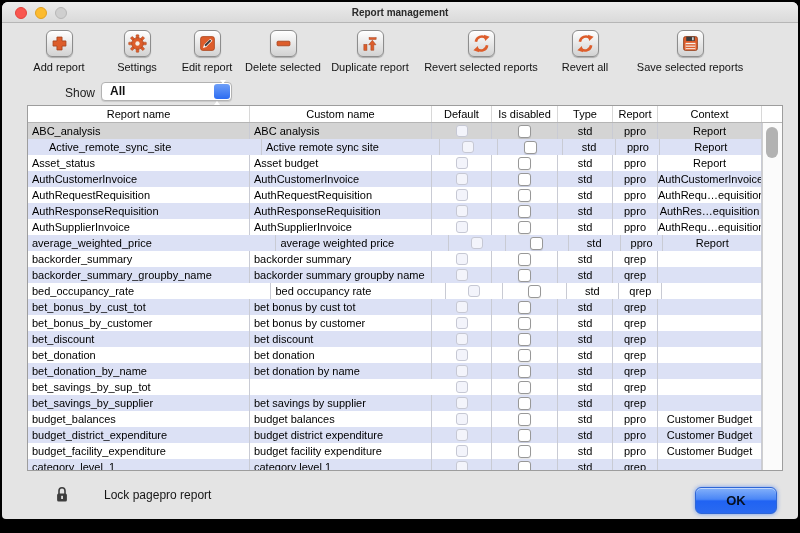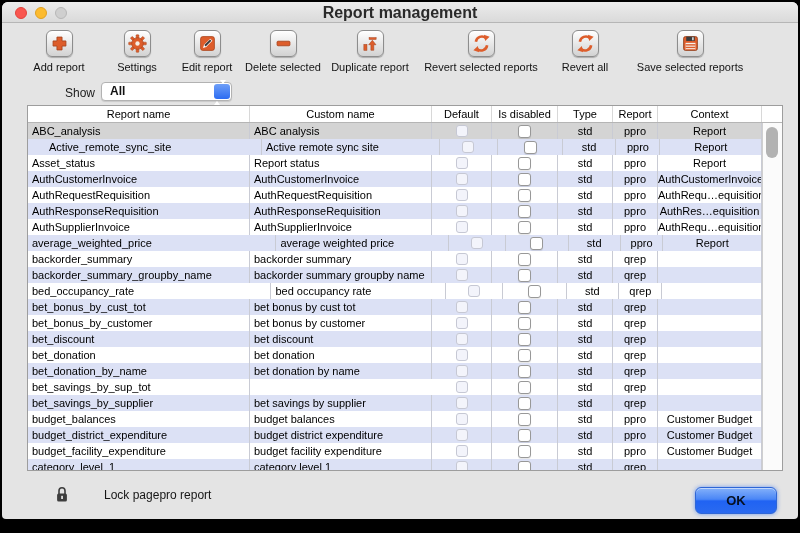--- a/index.html
+++ b/index.html
@@ -19,21 +19,21 @@
     background:linear-gradient(#ececec,#dadada);
     border-bottom:1px solid #b6b6b6;
   }
   .lights { position:absolute; left:13px; top:5px; display:flex; gap:8px; }
   .light { width:12px; height:12px; border-radius:50%; }
   .light.red   { background:#f9564f; border:1px solid #e0443c; }
   .light.yellow{ background:#fcbb2f; border:1px solid #dfa023; }
   .light.grey  { background:#cfcfcf; border:1px solid #b7b7b7; }
   #win-title {
     position:absolute; left:0; right:0; top:0; height:21px; line-height:21px;
-    text-align:center; font-size:16px; font-weight:bold; color:#2a2a2a;
+    text-align:center; font-size:10px; font-weight:bold; color:#2a2a2a;
   }
   
   .tbtn { position:absolute; top:28px; width:150px; transform:translateX(-50%);
           text-align:center; cursor:default; }
   .ticon {
     width:27px; height:27px; margin:0 auto; border:1px solid #8d8d8d; border-radius:6px;
     background:linear-gradient(#ffffff,#d2d2d2);
     box-shadow:inset 0 1px 0 #fff, 0 1px 1px rgba(0,0,0,.25);
     display:flex; align-items:center; justify-content:center;
   }
@@ -243,21 +243,21 @@
           </div>
           <div class="cbwrap" style="width: 66px;">
             <div class="cb-disabled"></div>
           </div>
           <div class="cell ctr" style="width: 55px;">std</div>
           <div class="cell ctr" style="width: 45px;">ppro</div>
           <div class="cell ctr" style="width: 104px;">Report</div>
         </div>
         <div class="row" style="background: rgb(255, 255, 255);">
           <div class="cell left" style="width: 222px;">Asset_status</div>
-          <div class="cell left" style="width: 182px;">Report status</div>
+          <div class="cell left" style="width: 182px;">Asset budget</div>
           <div class="cbwrap" style="width: 60px;">
             <div class="cb-default"></div>
           </div>
           <div class="cbwrap" style="width: 66px;">
             <div class="cb-disabled"></div>
           </div>
           <div class="cell ctr" style="width: 55px;">std</div>
           <div class="cell ctr" style="width: 45px;">ppro</div>
           <div class="cell ctr" style="width: 104px;">Report</div>
         </div>

